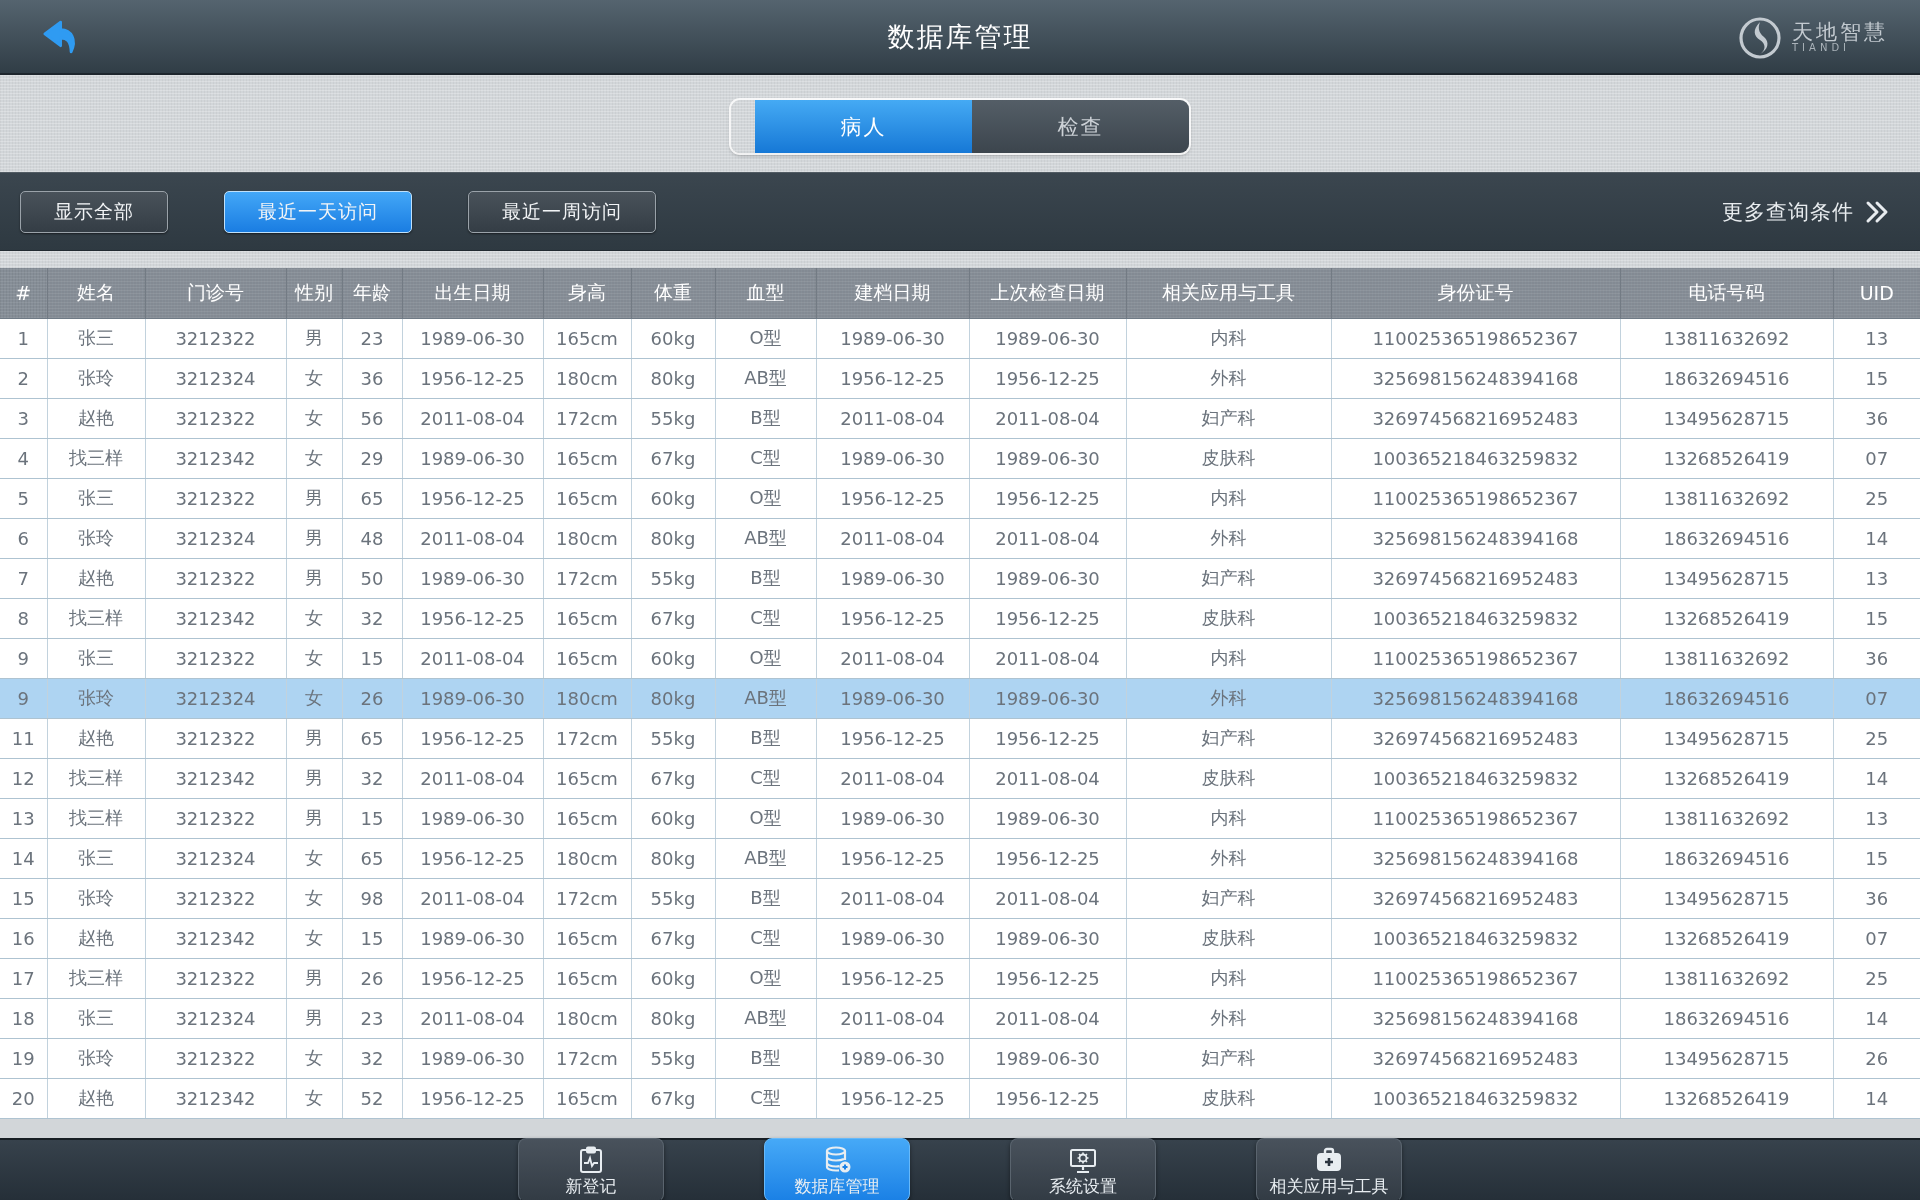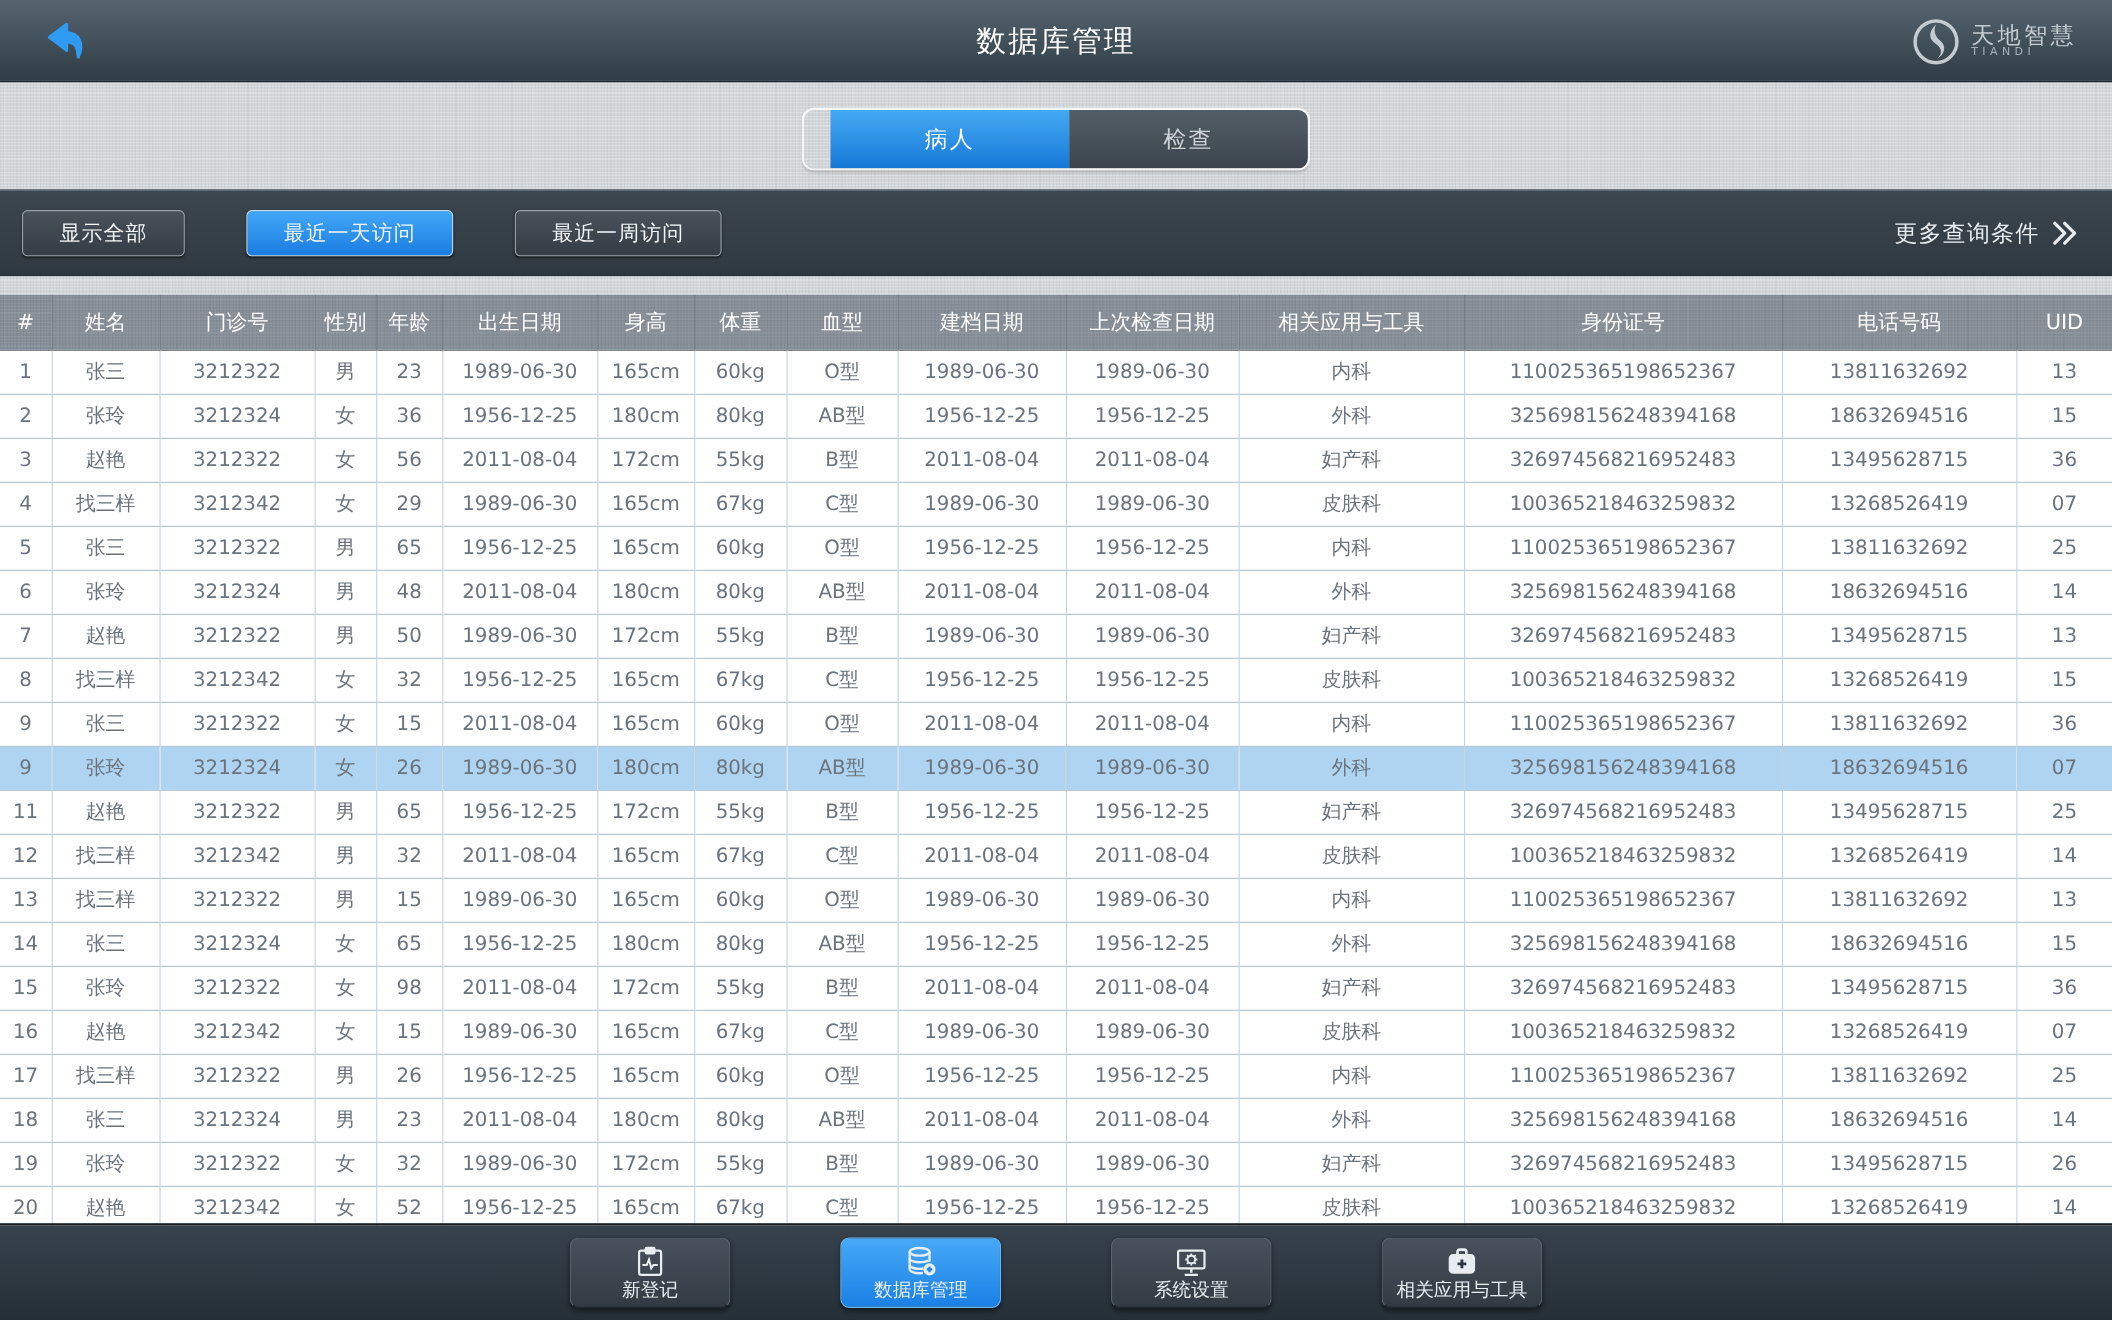--- a/index.html
+++ b/index.html
@@ -101,21 +101,21 @@
   tbody td {
     height:40px; font-size:18px; color:#6b737c; text-align:center;
     background:#ffffff;
     border-bottom:1px solid #aec3d1; border-left:1px solid #c2d2dd;
     white-space:nowrap; overflow:hidden;
   }
   tbody td:first-child { border-left:none; }
   tbody tr.highlighted td { background:#aed4f2; }
   
   .bottom-nav {
-    position:absolute; left:0; bottom:0; width:1920px; height:88px;
+    position:absolute; left:0; bottom:0; width:1920px; height:62px;
     background:linear-gradient(#37424c, #252f38);
     border-top:2px solid #171e24;
     display:flex; align-items:center; justify-content:center; gap:100px;
     z-index:5;
   }
   .nav-btn {
     width:146px; height:64px; border-radius:8px; cursor:pointer;
     display:flex; flex-direction:column; align-items:center; justify-content:center; gap:3px;
     color:#e8edf1; font-size:17px; font-family:inherit;
     background:linear-gradient(#49525c, #323b44);

